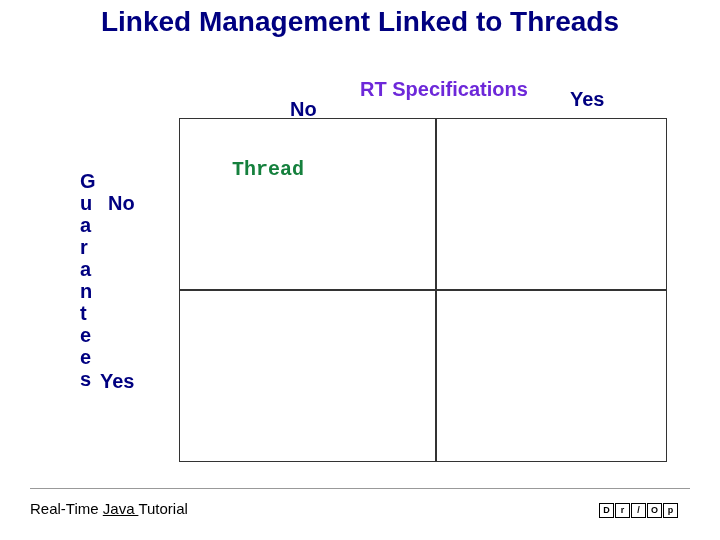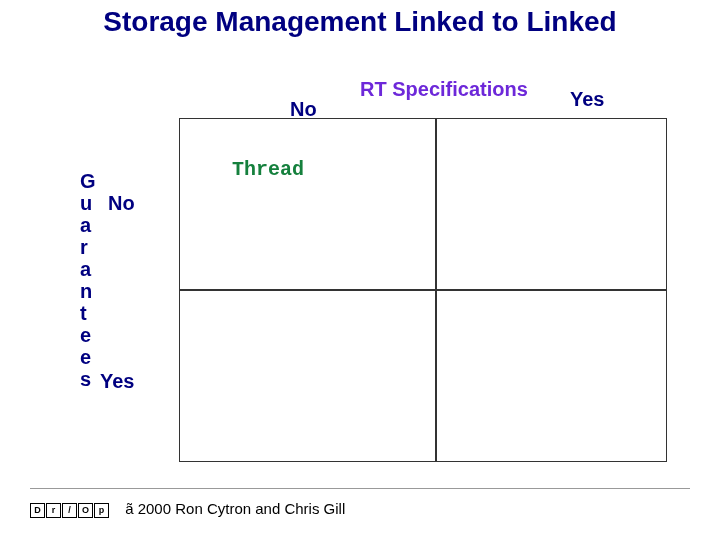--- a/index.html
+++ b/index.html
@@ -126,21 +126,21 @@
     line-height: 13px;
     text-align: center;
     font-family: Arial, sans-serif;
     font-weight: bold;
   }
   .ul { text-decoration: underline; }
 </style>
 </head>
 <body>
 
-<div class="title">Storage Management Linked to Linked</div>
+<div class="title">Linked Management Linked to Threads</div>
 
 <div class="rt-label">RT Specifications</div>
 <div class="col-no">No</div>
 <div class="col-yes">Yes</div>
 
 <div class="vert-label">
   <span>G<br>u<br>a<br>r<br>a<br>n<br>t<br>e<br>e<br>s</span>
 </div>
 <div class="row-no">No</div>
 <div class="row-yes">Yes</div>
@@ -148,23 +148,25 @@
 <div class="cell" style="left:179px; top:118px; width:255px; height:170px;"></div>
 <div class="cell" style="left:436px; top:118px; width:229px; height:170px;"></div>
 <div class="cell" style="left:179px; top:290px; width:255px; height:170px;"></div>
 <div class="cell" style="left:436px; top:290px; width:229px; height:170px;"></div>
 
 <div class="thread">Thread</div>
 
 <div class="hr"></div>
 
 <div class="footer">
+  <span class="footer-left">
+    <span>Real-Time </span><span class="ul">Java </span><span>Tutorial</span>
+  </span>
   <span class="footer-right">
     <span class="logo">
       <span>D</span>
       <span>r</span>
       <span>/</span>
       <span>O</span>
       <span>p</span>
     </span>
-    <span>ã 2000 Ron Cytron and Chris Gill</span>
   </span>
 </div>
 
 </body></html>

